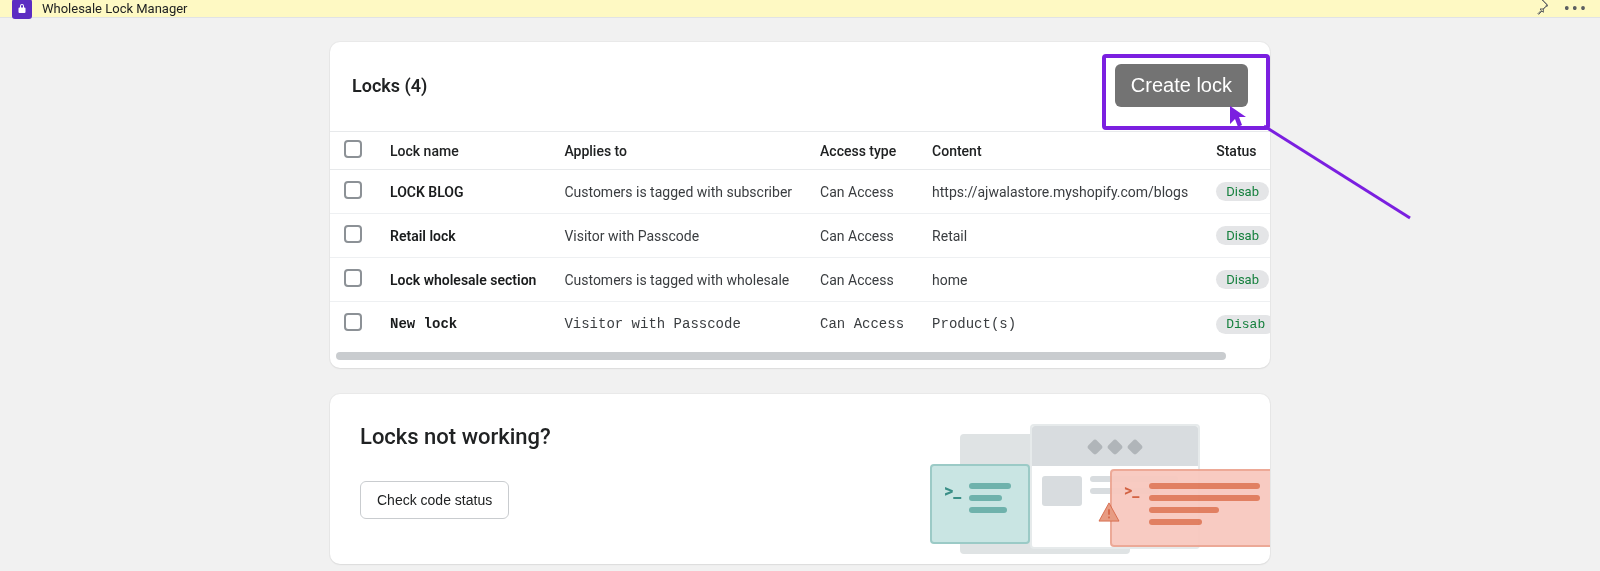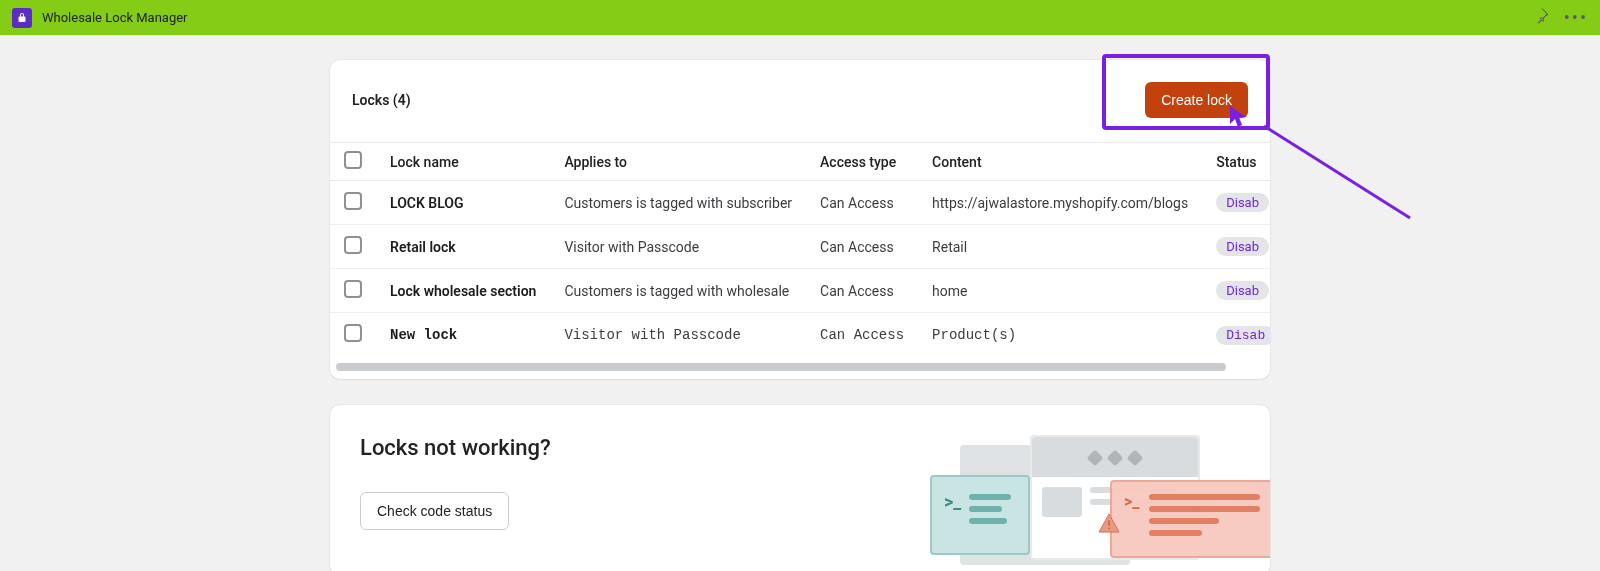--- a/index.html
+++ b/index.html
@@ -7,22 +7,22 @@
     font-family: -apple-system, BlinkMacSystemFont, "Segoe UI", Roboto, Helvetica, Arial, sans-serif;
     background: #f1f1f1;
     color: #202223;
     width: 1600px;
     height: 571px;
     overflow: hidden;
     position: relative;
   }
 
   .topbar {
-    height: 36px;
-    background: #84cc16;
+    height: 18px;
+    background: #fef9c3;
     border-bottom: 1px solid #e1e3e5;
     display: flex;
     align-items: center;
     padding: 0 12px;
     justify-content: space-between;
   }
   .topbar-left { display: flex; align-items: center; gap: 10px; }
   .app-icon {
     width: 20px; height: 20px;
     background: #5c2dc2;
@@ -47,29 +47,29 @@
     background: #fff;
     border-radius: 10px;
     box-shadow: 0 0 0 1px rgba(0,0,0,0.03), 0 1px 2px rgba(0,0,0,0.06);
     position: relative;
   }
 
   .card-header {
     display:flex; align-items:center; justify-content:space-between;
     padding: 22px 22px 24px 22px;
   }
-  .card-title { font-size: 14px; font-weight: 600; }
+  .card-title { font-size: 18px; font-weight: 600; }
 
   .create-btn {
-    background: #c2410c;
+    background: #737373;
     color: #fff;
     border: none;
     border-radius: 6px;
     padding: 10px 16px;
-    font-size: 14px;
+    font-size: 20px;
     font-weight: 500;
     cursor: pointer;
   }
 
   .table-wrap { overflow-x: hidden; position: relative; }
   table { width: 100%; border-collapse: collapse; }
   thead th {
     text-align: left;
     font-weight: 500;
     font-size: 14px;
@@ -91,21 +91,21 @@
   .checkbox {
     width: 18px; height: 18px;
     border: 2px solid #8c9196;
     border-radius: 4px;
     display: inline-block;
     background: #fff;
   }
   .lock-name { font-weight: 600; color: #1a1c1d; }
   .badge {
     background: #e4e5e7;
-    color: #6d28d9;
+    color: #15803d;
     border-radius: 10px;
     padding: 2px 10px;
     font-size: 13px;
     display: inline-block;
   }
   th.status-col, td.status-col { padding-right: 0; }
 
   .table-scroll {
     height: 8px;
     background:#c9cccf;

